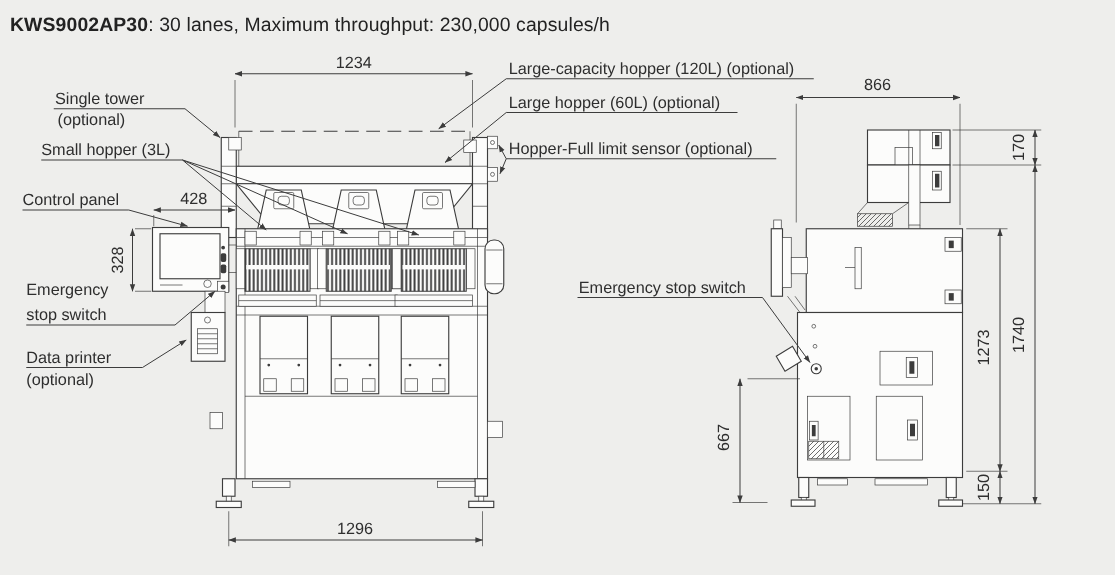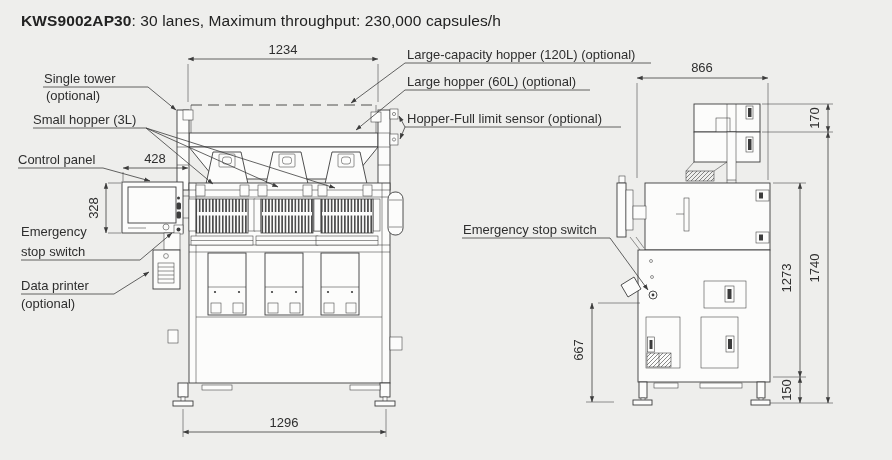--- a/index.html
+++ b/index.html
@@ -3,21 +3,21 @@
 <meta charset="utf-8">
 <style>
   html,body{margin:0;padding:0;}
   body{
     width:892px;height:460px;overflow:hidden;
     background:#eeeeec;
     font-family:"Liberation Sans",sans-serif;
   }
   .canvas{position:relative;width:892px;height:460px;}
   .title-row{
-    position:absolute;left:21px;top:12px;
+    position:absolute;left:8px;top:12px;
     font-size:15.5px;color:#222;letter-spacing:.1px;white-space:nowrap;
   }
   .model{font-weight:bold;}
   svg{position:absolute;left:0;top:0;}
   svg text{font-family:"Liberation Sans",sans-serif;fill:#2e2e2e;}
   .lbl{font-size:13px;}
   .dim{font-size:13px;}
   .s{stroke:#3c3c3c;fill:none;stroke-width:.9;}
   .sf{stroke:#3c3c3c;fill:#fcfcfb;stroke-width:.9;}
   .thin{stroke:#3c3c3c;fill:none;stroke-width:.55;}

